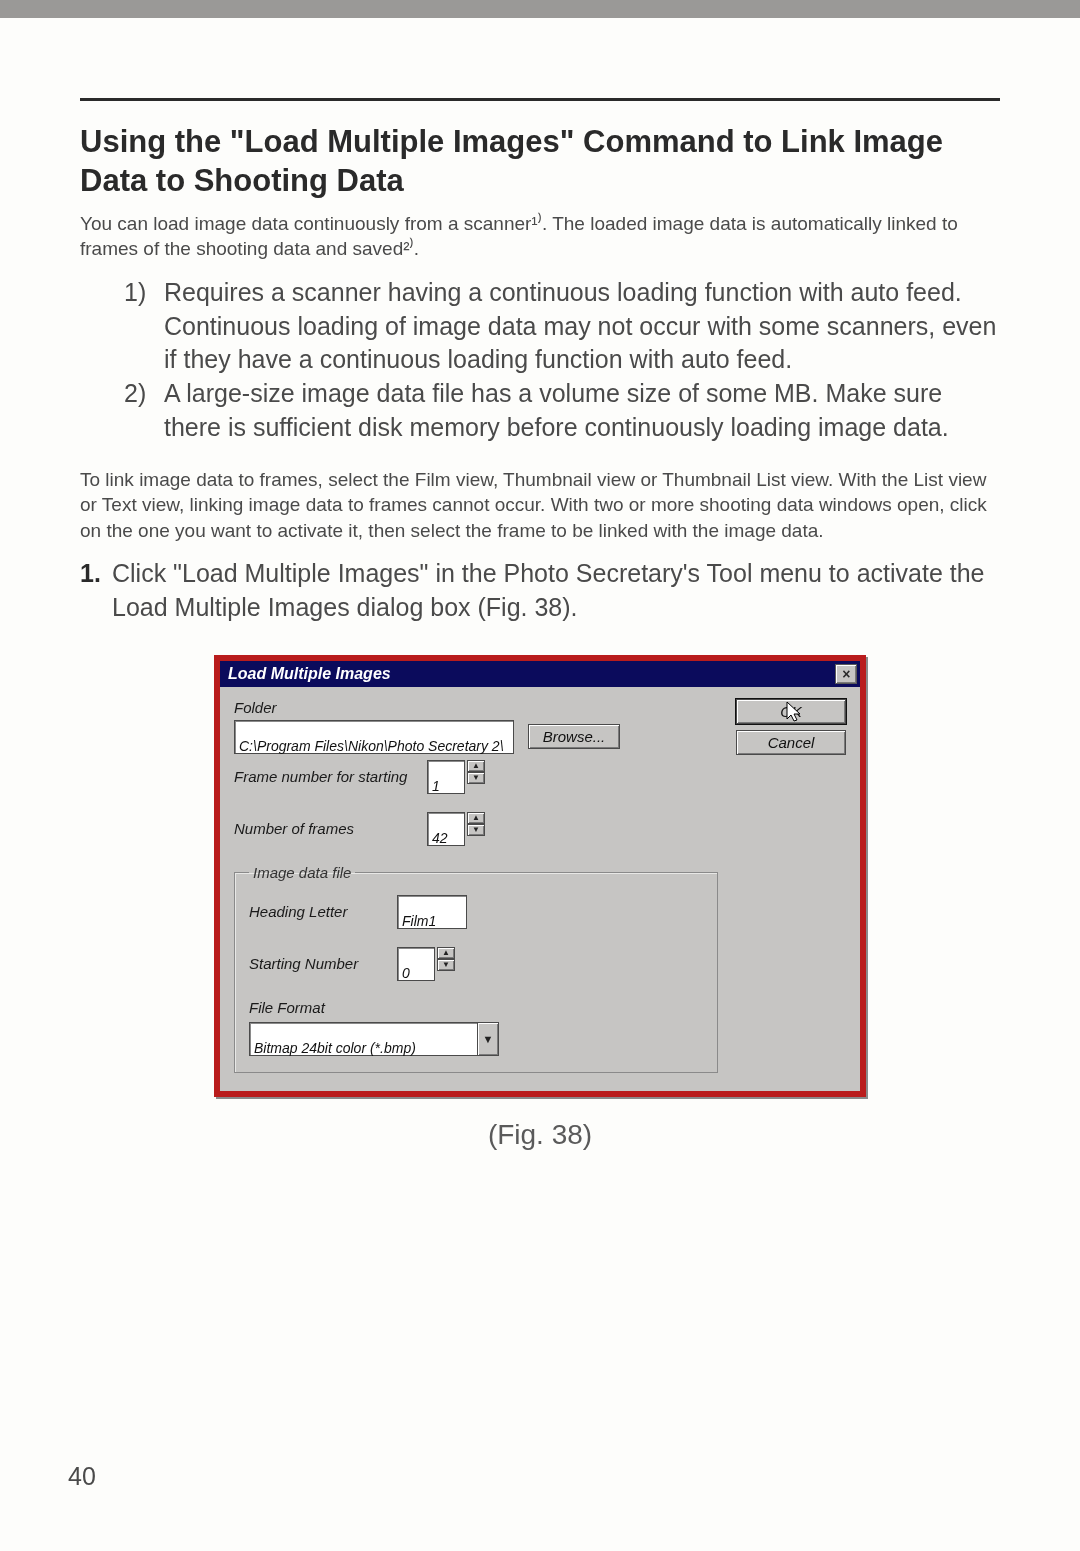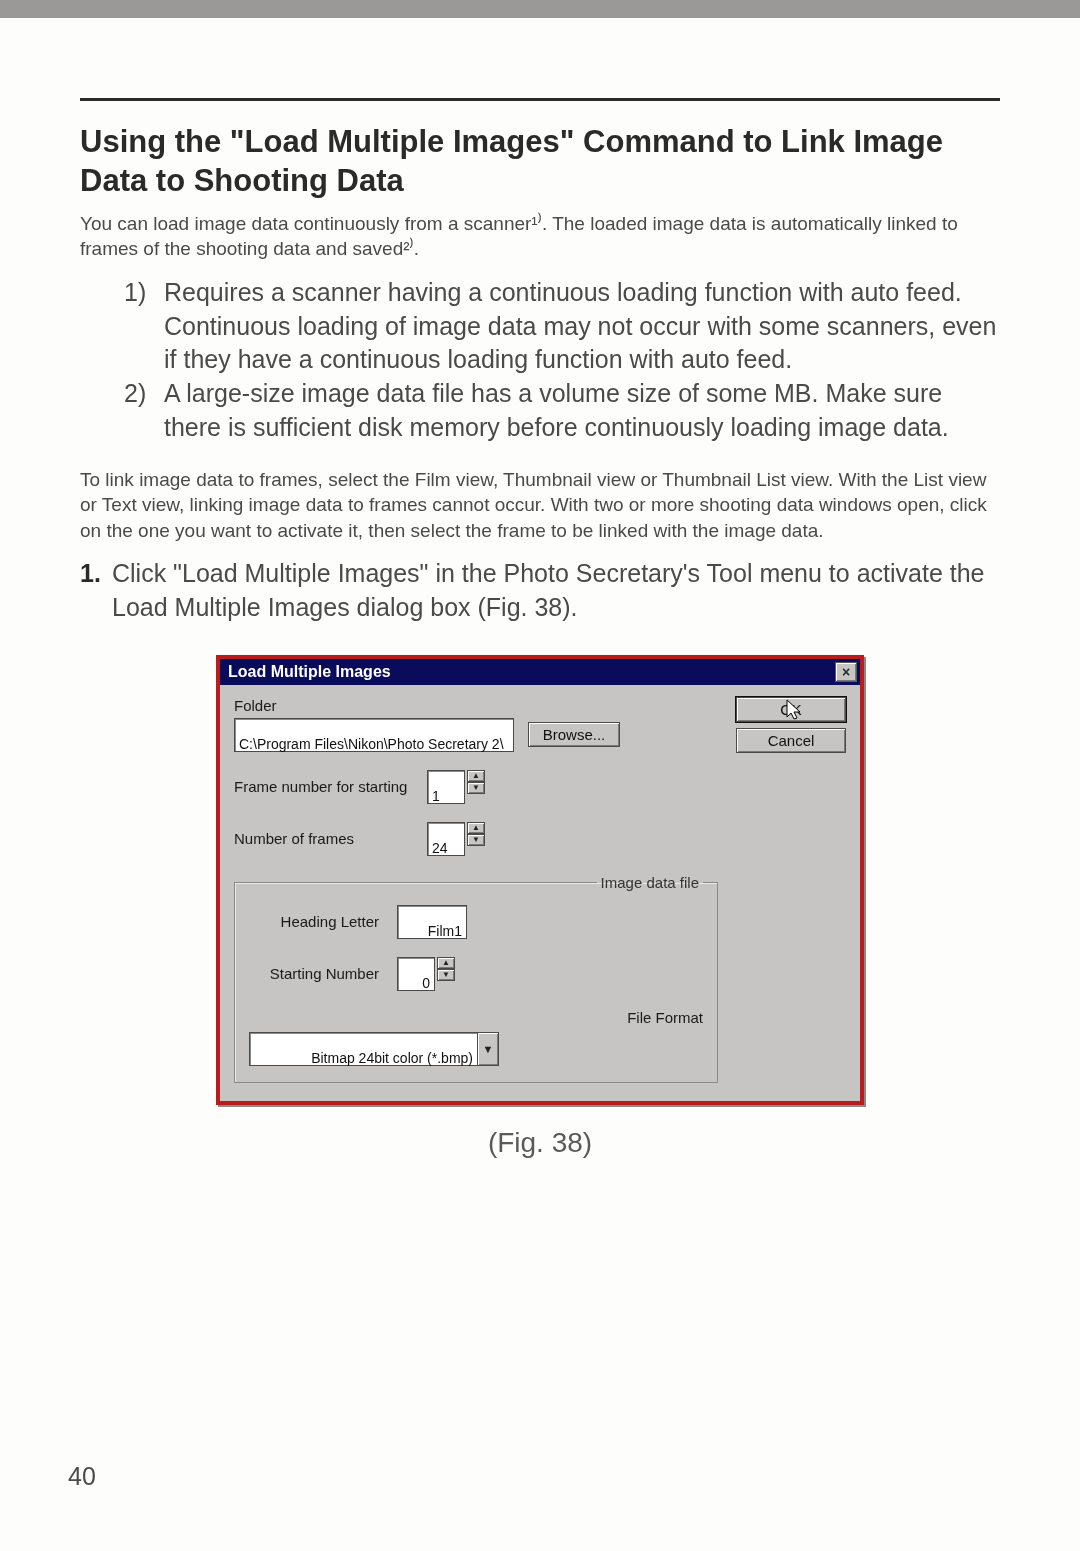--- a/index.html
+++ b/index.html
@@ -66,25 +66,26 @@
 
   
   .dialog-holder {
     display: flex;
     justify-content: center;
     margin-top: 10px;
   }
   .dialog {
     width: 640px;
     background: #c6c5c3;
-    border: 4px solid #b91c1c;
+    border: 6px solid #b91c1c;
     box-shadow: 2px 2px 0 #8a8a8a;
     font-family: "MS Sans Serif", Tahoma, Arial, sans-serif;
     font-size: 15px;
     color: #1a1a1a;
+    font-style: italic;
   }
   .titlebar {
     background: #0b0b5c;
     color: #fff;
     font-weight: 700;
     font-size: 16px;
     padding: 3px 3px 3px 8px;
     display: flex;
     align-items: center;
     justify-content: space-between;
@@ -103,21 +104,21 @@
     font-size: 14px;
   }
   .dialog-body {
     padding: 12px 14px 18px 14px;
     display: flex;
     gap: 18px;
   }
   .left-col { flex: 1; }
   .right-col { width: 110px; display: flex; flex-direction: column; gap: 6px; }
 
-  .folder-row { margin-bottom: 18px; }
+  .folder-row { margin-bottom: 6px; }
   .folder-label { display: block; margin-bottom: 4px; }
   .folder-line { display: flex; gap: 14px; align-items: center; }
 
   .sunken-input {
     background: #fff;
     border: 1px solid #4a4a4a;
     box-shadow: inset 1px 1px 0 #8a8a8a;
     padding: 16px 4px;
     height: 24px;
     line-height: 18px;
@@ -174,21 +175,20 @@
     font-size: 8px;
     line-height: 1;
     color: #222;
   }
 
   fieldset.image-data {
     border: 1px solid #8a8a8a;
     box-shadow: inset 1px 1px 0 #e8e8e6;
     padding: 14px 14px 16px 14px;
     margin: 0;
-    text-align: right;
   }
   fieldset.image-data legend {
     padding: 0 4px;
     color: #333;
     font-size: 15px;
   }
   .select-box {
     display: flex;
     width: 250px;
   }
@@ -288,21 +288,21 @@
                 <div class="sbtn">
                     <span>▼</span>
                   </div>
               </div>
             </div>
           </div>
 
           <div class="field-row">
             <span class="label">Number of frames</span>
             <div class="spin">
-              <div class="sunken-input">24</div>
+              <div class="sunken-input">42</div>
               <div class="spin-btns">
                 <div class="sbtn">
                     <span>▲</span>
                   </div>
                 <div class="sbtn">
                     <span>▼</span>
                   </div>
               </div>
             </div>
           </div>

